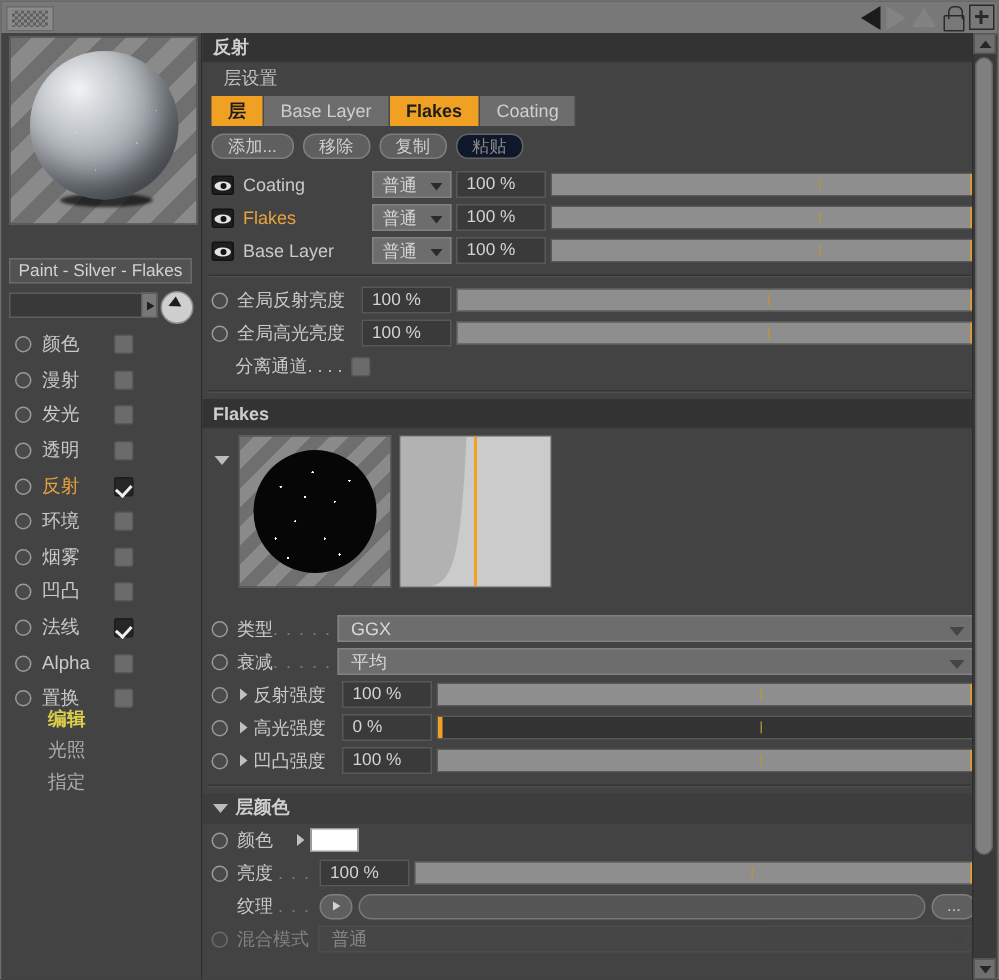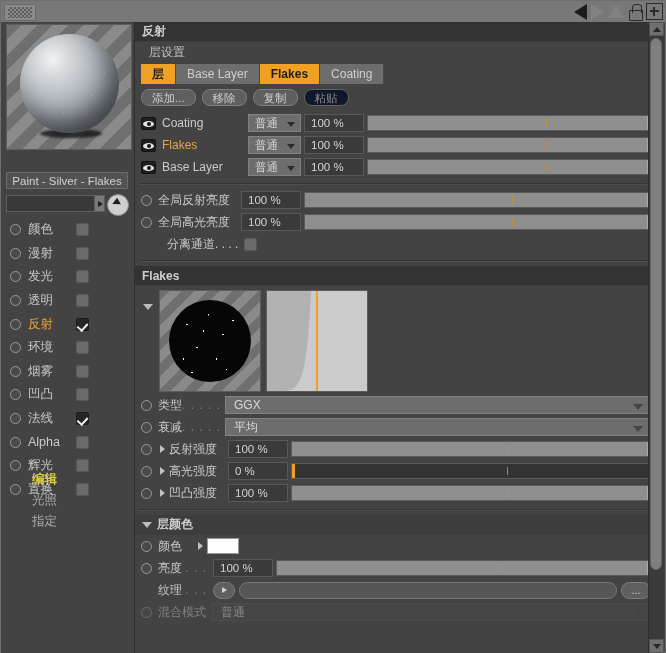--- a/index.html
+++ b/index.html
@@ -265,25 +265,20 @@
           <span class="lbl">法线</span>
           <span class="cbox on"></span>
         </div>
         <div class="chan">
           <span class="radio"></span>
           <span class="lbl">Alpha</span>
           <span class="cbox"></span>
         </div>
         <div class="chan">
           <span class="radio"></span>
-          <span class="lbl">辉光</span>
-          <span class="cbox"></span>
-        </div>
-        <div class="chan">
-          <span class="radio"></span>
           <span class="lbl">置换</span>
           <span class="cbox"></span>
         </div>
       </div>
     <div class="menus" id="menulist">
         <div class="sel">编辑</div>
         <div>光照</div>
         <div>指定</div>
       </div>
   </div>
@@ -358,21 +353,21 @@
           <span class="plab" style="width:80px">全局高光亮度</span>
           <span class="numbox">100 %</span>
           <span class="slider">
             <span class="fill" style="width:100%"></span>
             <span class="tick" style="left:60%"></span>
             <span class="hand" style="right:0"></span>
           </span>
         </div>
       </div>
 
-    <div class="prow" style="margin-left:32px;">
+    <div class="prow" style="margin-left:22px;">
       <span class="plab">分离通道. . . .</span>
       <span class="cbox" style="margin-left:6px;"></span>
     </div>
 
     <div class="divider"></div>
 
     <div class="grouphdr">Flakes</div>
 
     <div class="thumbs">
       <div class="tcaret"></div>
@@ -380,21 +375,21 @@
           <div class="blk"></div>
         </div>
       <div class="th2">
         <svg class="curve" width="50" height="100" viewBox="0 0 50 100">
           <path d="M0,0 L0,100 L16,100 C34,100 40,86 44,0 Z" fill="#9e9e9e" opacity="0.55"></path>
         </svg>
         <div class="bar"></div>
       </div>
     </div>
 
-    <div id="flakeparams" style="margin-top:2px;">
+    <div id="flakeparams" style="margin-top:16px;">
         <div class="prow">
           <span class="radio"></span>
           <span class="plab" style="width:64px"><span>类型</span><span class="dots">. . . . .</span></span>
           <span class="wide">GGX</span>
         </div>
         <div class="prow">
           <span class="radio"></span>
           <span class="plab" style="width:64px"><span>衰减</span><span class="dots">. . . . .</span></span>
           <span class="wide">平均</span>
         </div>

